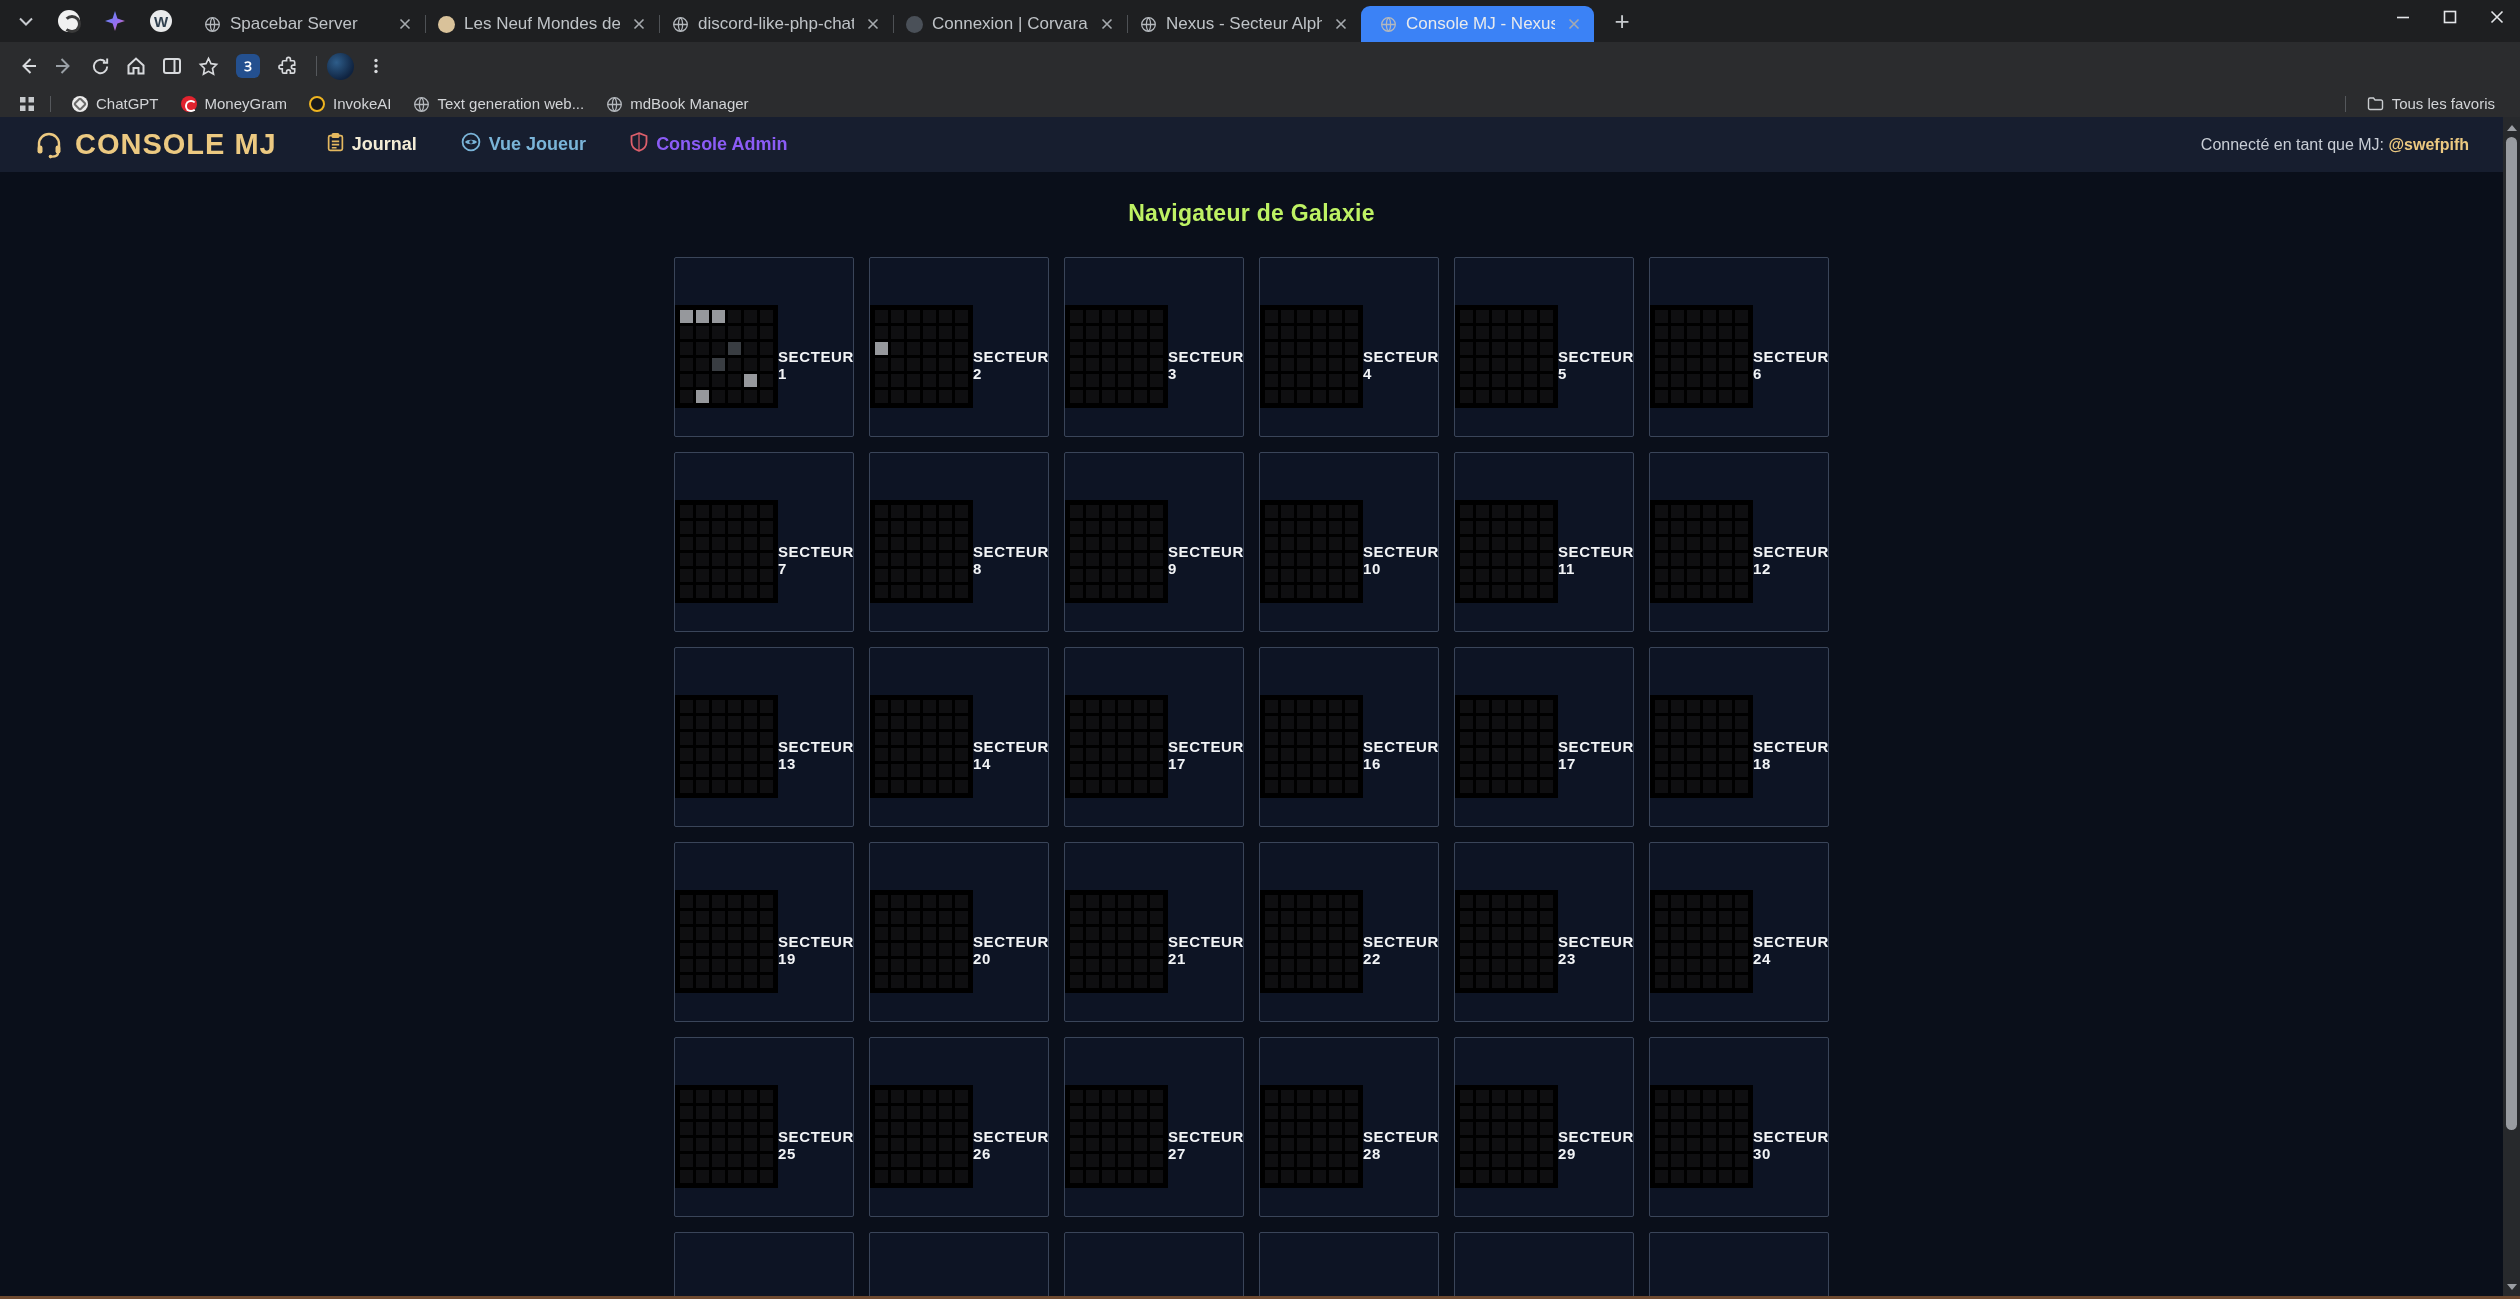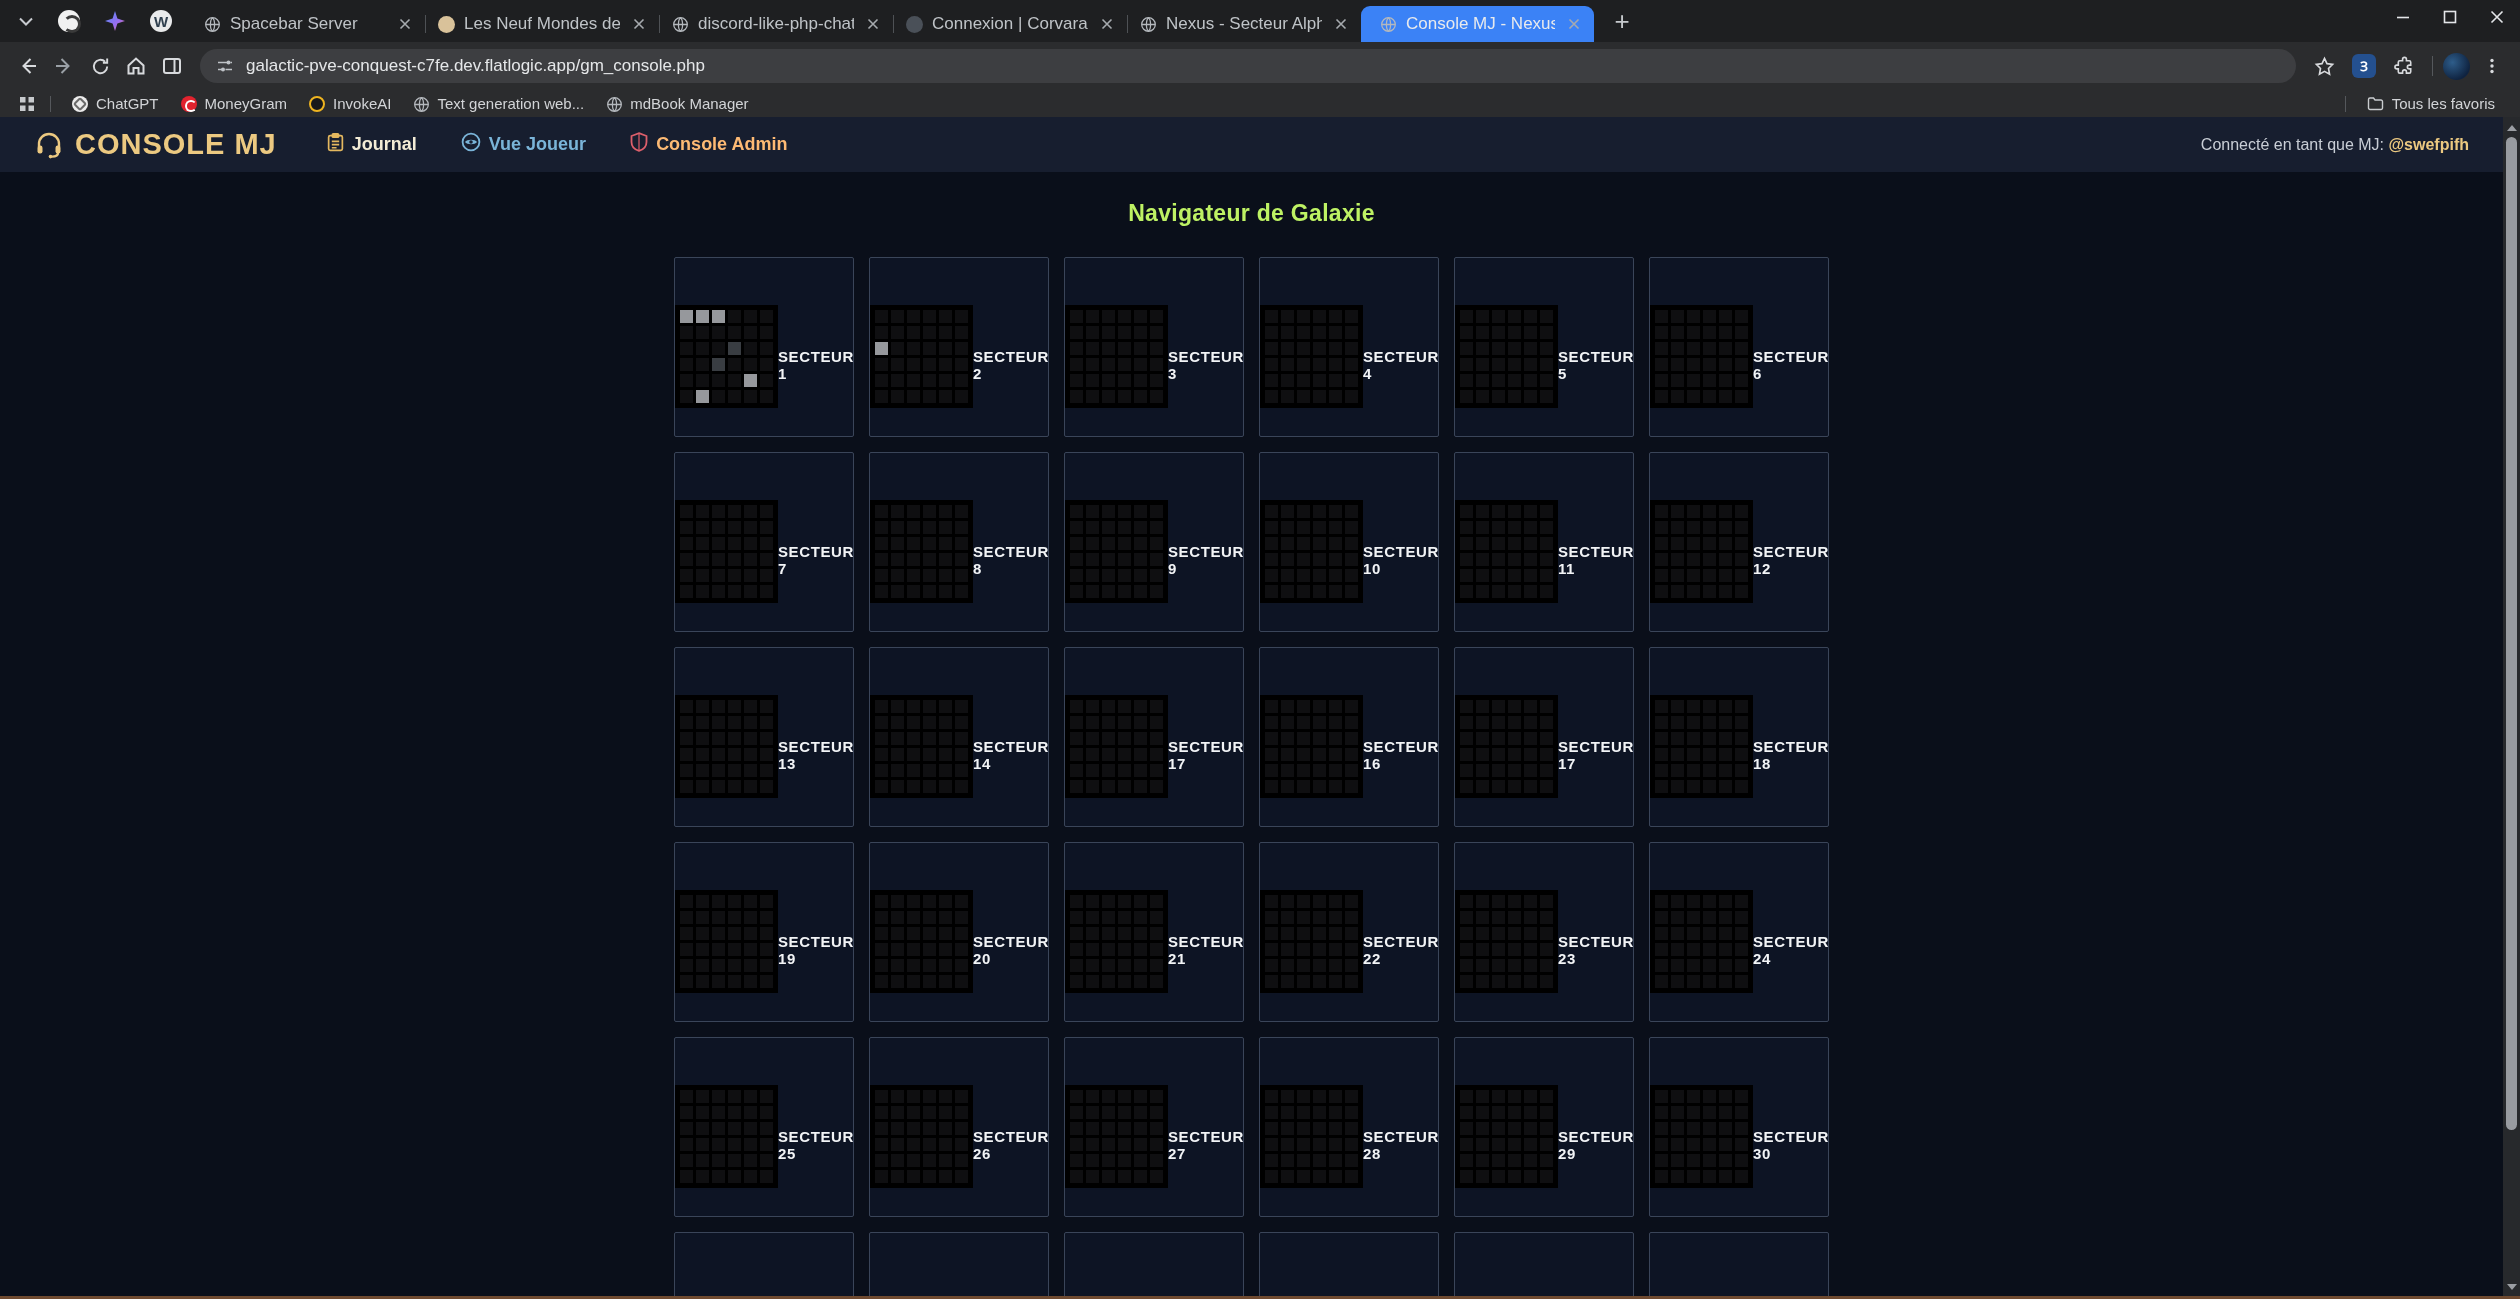--- a/index.html
+++ b/index.html
@@ -73,21 +73,21 @@
   .page { position:absolute; top:117px; left:0; width:2503px; height:1182px;
       background:#0a0f1a; overflow:hidden; }
   .page-header { height:55px; background:#171e2f; display:flex; align-items:center; padding:0 34px; }
   .brand { display:flex; align-items:center; gap:11px; color:#ecc981; font-size:29px;
       font-weight:bold; letter-spacing:1px; cursor:pointer; }
   .main-nav { display:flex; gap:44px; margin-left:50px; }
   .nav-item { display:flex; align-items:center; gap:8px; font-weight:bold; font-size:18px;
       background:none; border:none; cursor:pointer; }
   .nav--journal { color:#f3ecd6; }
   .nav--player  { color:#7ab4d8; }
-  .nav--admin   { color:#fdba74;text-align:center; }
+  .nav--admin   { color:#8b5cf6;text-align:center; }
   .connected { margin-left:auto; font-size:16px; color:#c9ced6; }
   .connected .user { color:#ecc981; font-weight:bold; }
 
   .galaxy-title { margin-top:28px; text-align:center; font-size:23px; font-weight:bold;
       color:#bef264; letter-spacing:0.3px; }
   .sector-grid { width:1155px; margin:30px auto 0; display:grid;
       grid-template-columns:repeat(6, 180px); gap:15px; }
   .sector-card { height:180px; background:#0d1424; border:1px solid #3a4559; border-radius:2px;
       display:flex; flex-direction:row; align-items:center; padding-top:19px; cursor:pointer; }
   .mini-grid { display:grid; grid-template-columns:repeat(6, 13px); grid-auto-rows:13px; gap:3px;
@@ -266,28 +266,20 @@
       <svg width="22" height="22" viewBox="0 0 22 22" fill="none" stroke="currentColor" stroke-width="2">
           <path d="M3.5 10.5 L11 3.5 L18.5 10.5 V18.5 H13.5 V13 H8.5 V18.5 H3.5 Z"></path>
         </svg>
     </button>
     <button class="tool-btn">
       <svg width="22" height="22" viewBox="0 0 22 22" fill="none" stroke="currentColor" stroke-width="2">
           <rect x="3" y="4" width="16" height="14" rx="2"></rect>
           <path d="M13.5 4 V18"></path>
         </svg>
     </button>
-    <div class="omnibox">
-      <svg width="18" height="18" viewBox="0 0 18 18" fill="none" stroke="#bfc3c8" stroke-width="1.7">
-          <path d="M2 5.5h9M14.5 5.5H16M2 12.5h4M9.5 12.5H16"></path>
-          <circle cx="12.5" cy="5.5" r="2" fill="#bfc3c8" stroke="none"></circle>
-          <circle cx="7" cy="12.5" r="2" fill="#bfc3c8" stroke="none"></circle>
-        </svg>
-      <span class="omnibox-url">galactic-pve-conquest-c7fe.dev.flatlogic.app/gm_console.php</span>
-    </div>
     <div class="right-icons">
       <button class="tool-btn">
         <svg width="21" height="21" viewBox="0 0 22 22" fill="none" stroke="currentColor" stroke-width="1.7">
             <path d="M11 2.5 L13.6 8 L19.5 8.8 L15.2 13 L16.3 19 L11 16.1 L5.7 19 L6.8 13 L2.5 8.8 L8.4 8 Z"></path>
           </svg>
       </button>
       <button class="tool-btn">
         <span class="ext-badge">Ɜ</span>
       </button>
       <button class="tool-btn">

